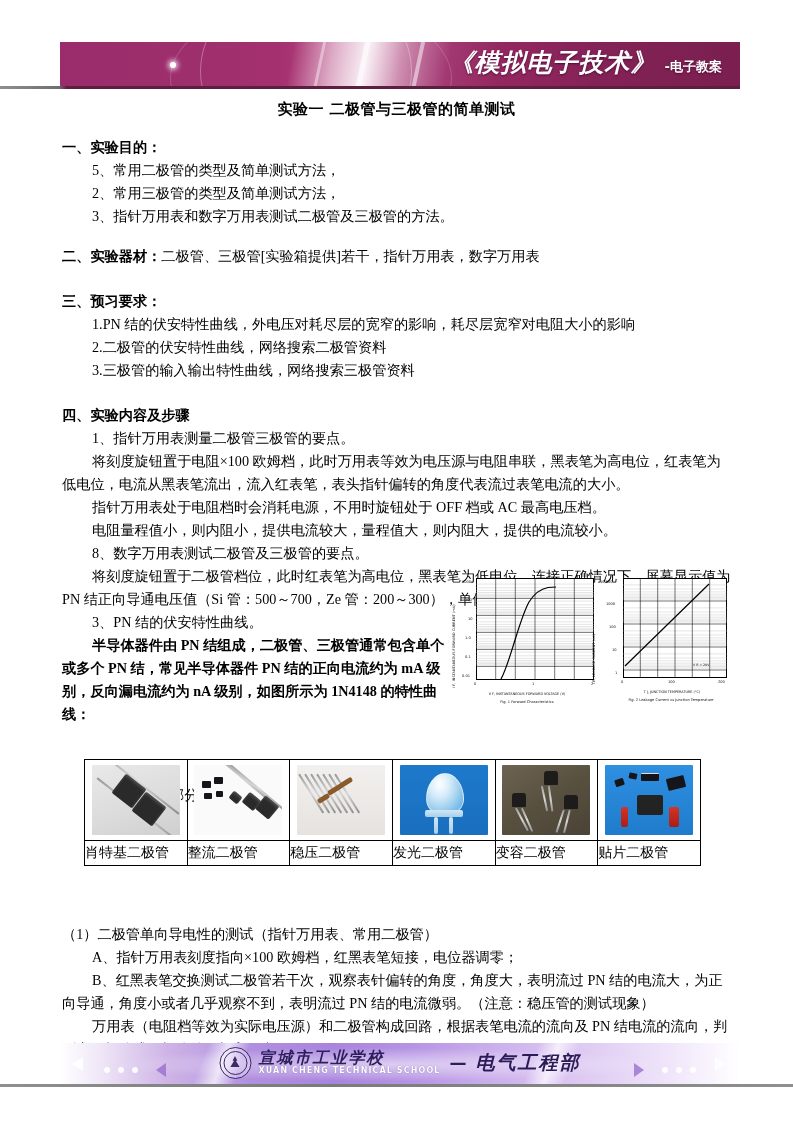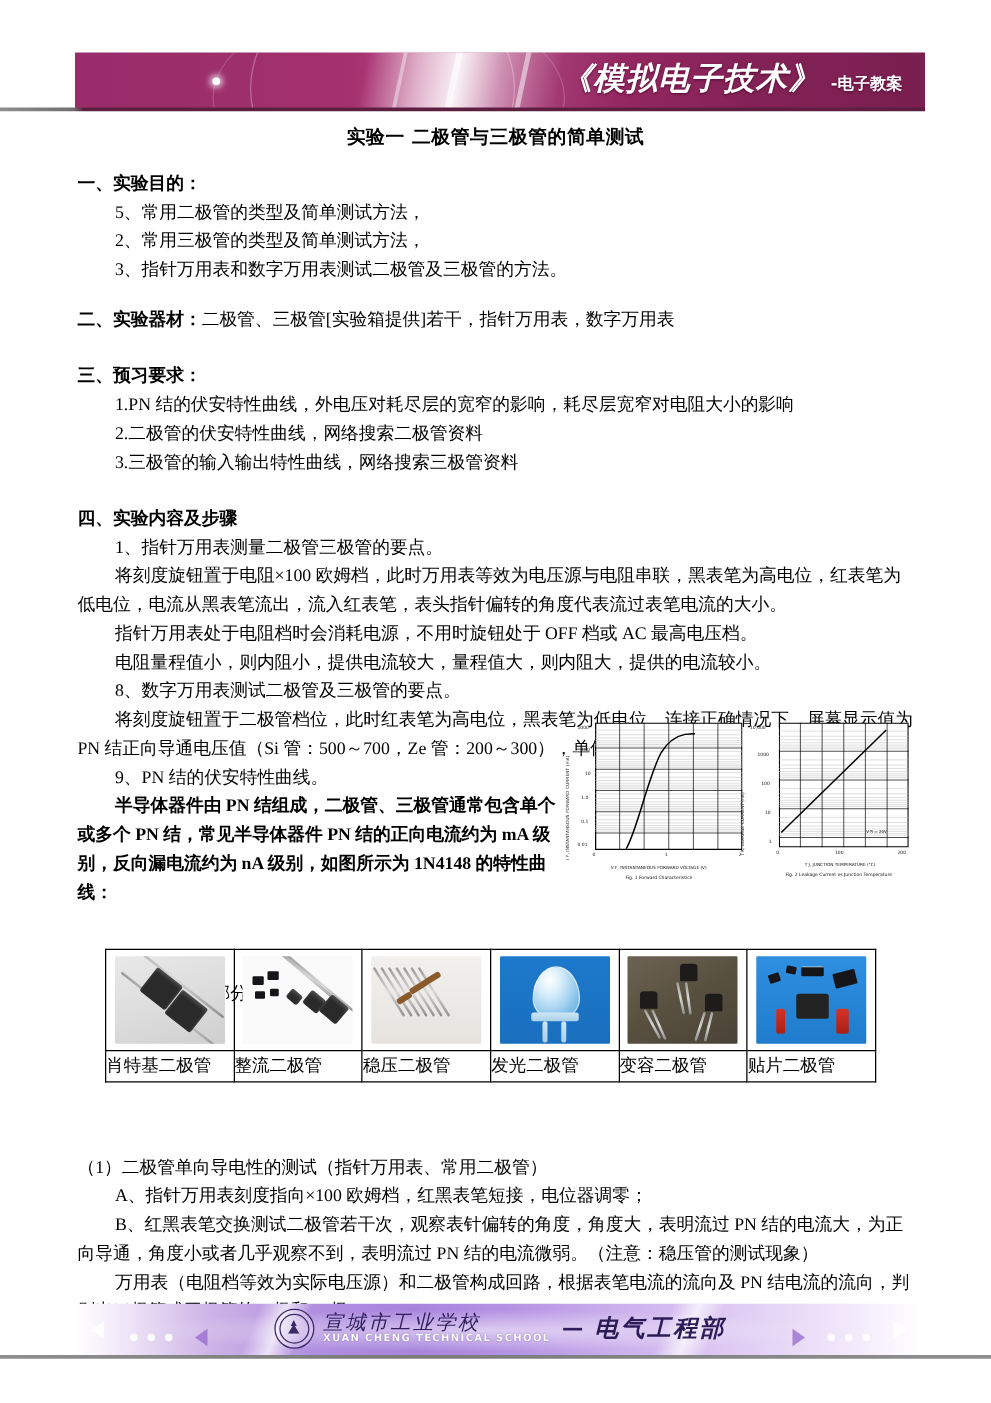--- a/index.html
+++ b/index.html
@@ -379,21 +379,21 @@
     position: absolute;
     left: 9px; top: 8px;
     width: 11px; height: 14px;
     background: #3b2a66;
     clip-path: polygon(50% 0%, 72% 34%, 58% 34%, 92% 78%, 8% 78%, 42% 34%, 28% 34%);
   }
   .fb-names { display: flex; flex-direction: column; line-height: 1.06; }
   .fb-cn {
     font-family: "DejaVu Sans", sans-serif;
     font-size: 16px;
-    font-weight: normal;
+    font-weight: bold;
     font-style: italic;
     color: #2e1f5c;
     letter-spacing: 2px;
   }
   .fb-en {
     font-family: "DejaVu Sans", sans-serif;
     font-size: 8px;
     font-weight: bold;
     color: #ffffff;
     letter-spacing: 1.1px;
@@ -456,21 +456,21 @@
 
     <div class="gap-lg"></div>
 
     <p class="sec-head">四、实验内容及步骤</p>
     <p class="flow">1、指针万用表测量二极管三极管的要点。</p>
     <p class="flow">将刻度旋钮置于电阻×100 欧姆档，此时万用表等效为电压源与电阻串联，黑表笔为高电位，红表笔为低电位，电流从黑表笔流出，流入红表笔，表头指针偏转的角度代表流过表笔电流的大小。</p>
     <p class="flow">指针万用表处于电阻档时会消耗电源，不用时旋钮处于 OFF 档或 AC 最高电压档。</p>
     <p class="flow">电阻量程值小，则内阻小，提供电流较大，量程值大，则内阻大，提供的电流较小。</p>
     <p class="flow">8、数字万用表测试二极管及三极管的要点。</p>
     <p class="flow">将刻度旋钮置于二极管档位，此时红表笔为高电位，黑表笔为低电位，连接正确情况下，屏幕显示值为 PN 结正向导通电压值（Si 管：500～700，Ze 管：200～300），单位为毫伏 mv。</p>
-    <p class="flow">9、PN 结的伏安特性曲线。</p>
+    <p class="flow">3、PN 结的伏安特性曲线。</p>
 
     <p class="flow" style="width: 392px; font-weight: bold;">半导体器件由 PN 结组成，二极管、三极管通常包含单个或多个 PN 结，常见半导体器件 PN 结的正向电流约为 mA 级别，反向漏电流约为 nA 级别，如图所示为 1N4148 的特性曲线：</p>
 
     <div style="height: 58px;"></div>
 
     <p class="flow">4、二极管的部分图例。</p>
 
     <div style="height: 116px;"></div>
 
     <p class="noindent">（1）二极管单向导电性的测试（指针万用表、常用二极管）</p>

